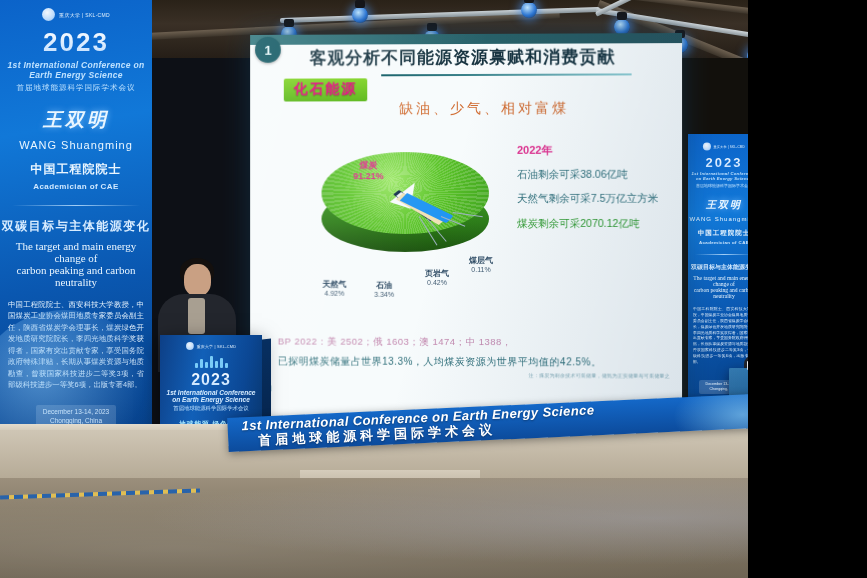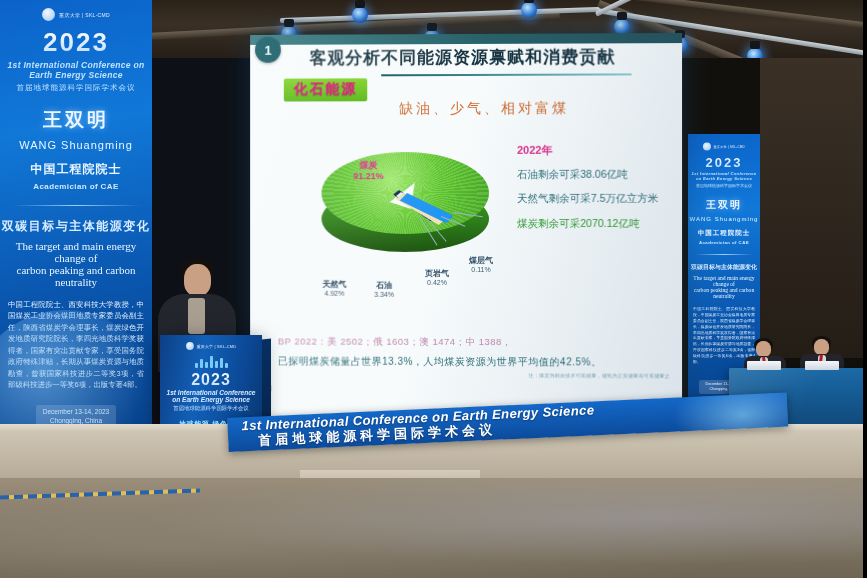--- a/index.html
+++ b/index.html
@@ -1,18 +1,18 @@
 <!DOCTYPE html>
 <html><head>
 <meta charset="utf-8">
 <style>
   html,body{margin:0;padding:0;background:#000;}
   body{width:867px;height:578px;overflow:hidden;
        font-family:"Liberation Sans","DejaVu Sans",sans-serif;}
-  #stage{position:relative;width:863px;height:578px;overflow:hidden;
+  #stage{position:relative;width:748px;height:578px;overflow:hidden;
          background:#0a0d14;}
 
   
   .ceiling{position:absolute;left:0;top:0;width:867px;height:60px;
     background:linear-gradient(180deg,#2a2218 0%,#3a3026 40%,#241d16 100%);}
   .beam{position:absolute;background:linear-gradient(180deg,#6d6050,#3c342a);}
   .truss{position:absolute;height:5px;border-radius:2px;
     background:linear-gradient(180deg,#cfd6da,#8d979c);transform-origin:left center;}
   .lamp{position:absolute;width:16px;height:16px;border-radius:50%;
     background:radial-gradient(circle at 40% 35%,#bfe6ff,#2f79d8 55%,#10305f 100%);
@@ -100,21 +100,21 @@
   .sp-logo{display:flex;align-items:center;justify-content:center;gap:4px;opacity:.95;}
   .sp-logo .mark{width:13px;height:13px;border-radius:50%;
     background:radial-gradient(circle at 40% 35%,#fff,#c6e2ff 60%,#7fb4ee);}
   .sp-logo .txt{font-size:5px;letter-spacing:.3px;}
   .sp-year{font-weight:bold;letter-spacing:2px;
     background:linear-gradient(180deg,#ffffff,#bcdcff);
     -webkit-background-clip:text;background-clip:text;color:transparent;}
   .sp-en{font-style:italic;font-weight:bold;letter-spacing:.3px;}
   .sp-cn{letter-spacing:1px;}
   .sp-name{font-weight:bold;letter-spacing:3px;
-    text-shadow:0 0 6px rgba(140,200,255,.85);}
+    text-shadow:0 0 6px rgba(140,200,255,.85);font-style:italic;}
   .sp-pin{letter-spacing:1px;}
   .sp-aff{font-weight:bold;letter-spacing:1px;}
   .sp-affen{font-weight:bold;letter-spacing:.4px;}
   .sp-div{height:1px;margin:0 auto;
     background:linear-gradient(90deg,rgba(160,210,255,0),rgba(190,225,255,.85),rgba(160,210,255,0));}
   .sp-t-cn{font-weight:bold;letter-spacing:1.5px;}
   .sp-t-en{font-family:"Liberation Serif","DejaVu Serif",serif;}
   .sp-bio{text-align:justify;line-height:1.55;opacity:.96;}
   .sp-date{display:inline-block;padding:2px 7px;border-radius:2px;
     background:rgba(255,255,255,.18);line-height:1.4;}

